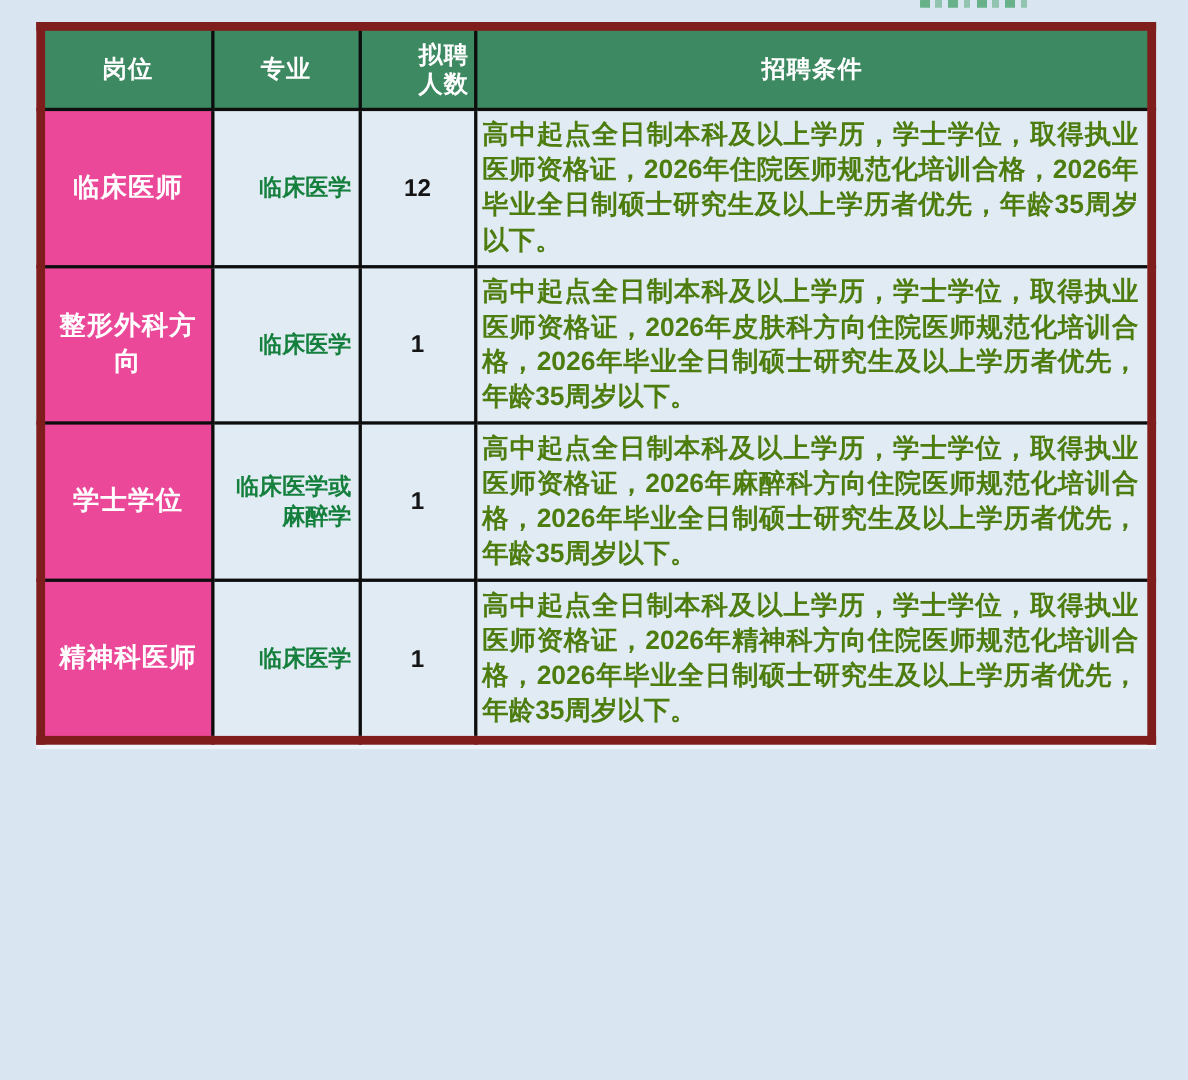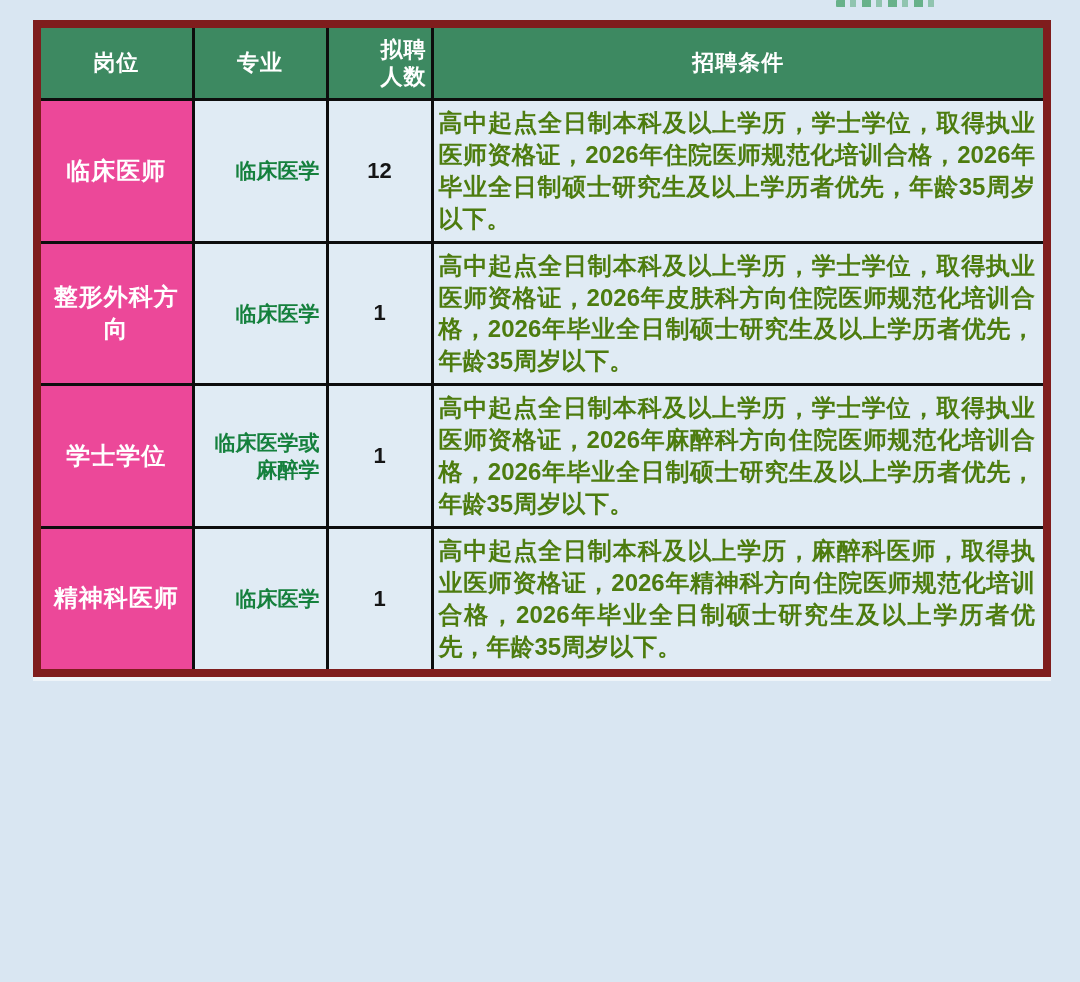--- a/index.html
+++ b/index.html
@@ -145,17 +145,17 @@
         <tr>
           <td class="col-pos">学士学位</td>
           <td class="col-major">临床医学或麻醉学</td>
           <td class="col-count">1</td>
           <td class="col-cond">高中起点全日制本科及以上学历，学士学位，取得执业医师资格证，2026年麻醉科方向住院医师规范化培训合格，2026年毕业全日制硕士研究生及以上学历者优先，年龄35周岁以下。</td>
         </tr>
         <tr>
           <td class="col-pos">精神科医师</td>
           <td class="col-major">临床医学</td>
           <td class="col-count">1</td>
-          <td class="col-cond">高中起点全日制本科及以上学历，麻醉科医师，取得执业医师资格证，2026年精神科方向住院医师规范化培训合格，2026年毕业全日制硕士研究生及以上学历者优先，年龄35周岁以下。</td>
+          <td class="col-cond">高中起点全日制本科及以上学历，学士学位，取得执业医师资格证，2026年精神科方向住院医师规范化培训合格，2026年毕业全日制硕士研究生及以上学历者优先，年龄35周岁以下。</td>
         </tr>
       </tbody>
   </table>
 </div>
 
 </body></html>

